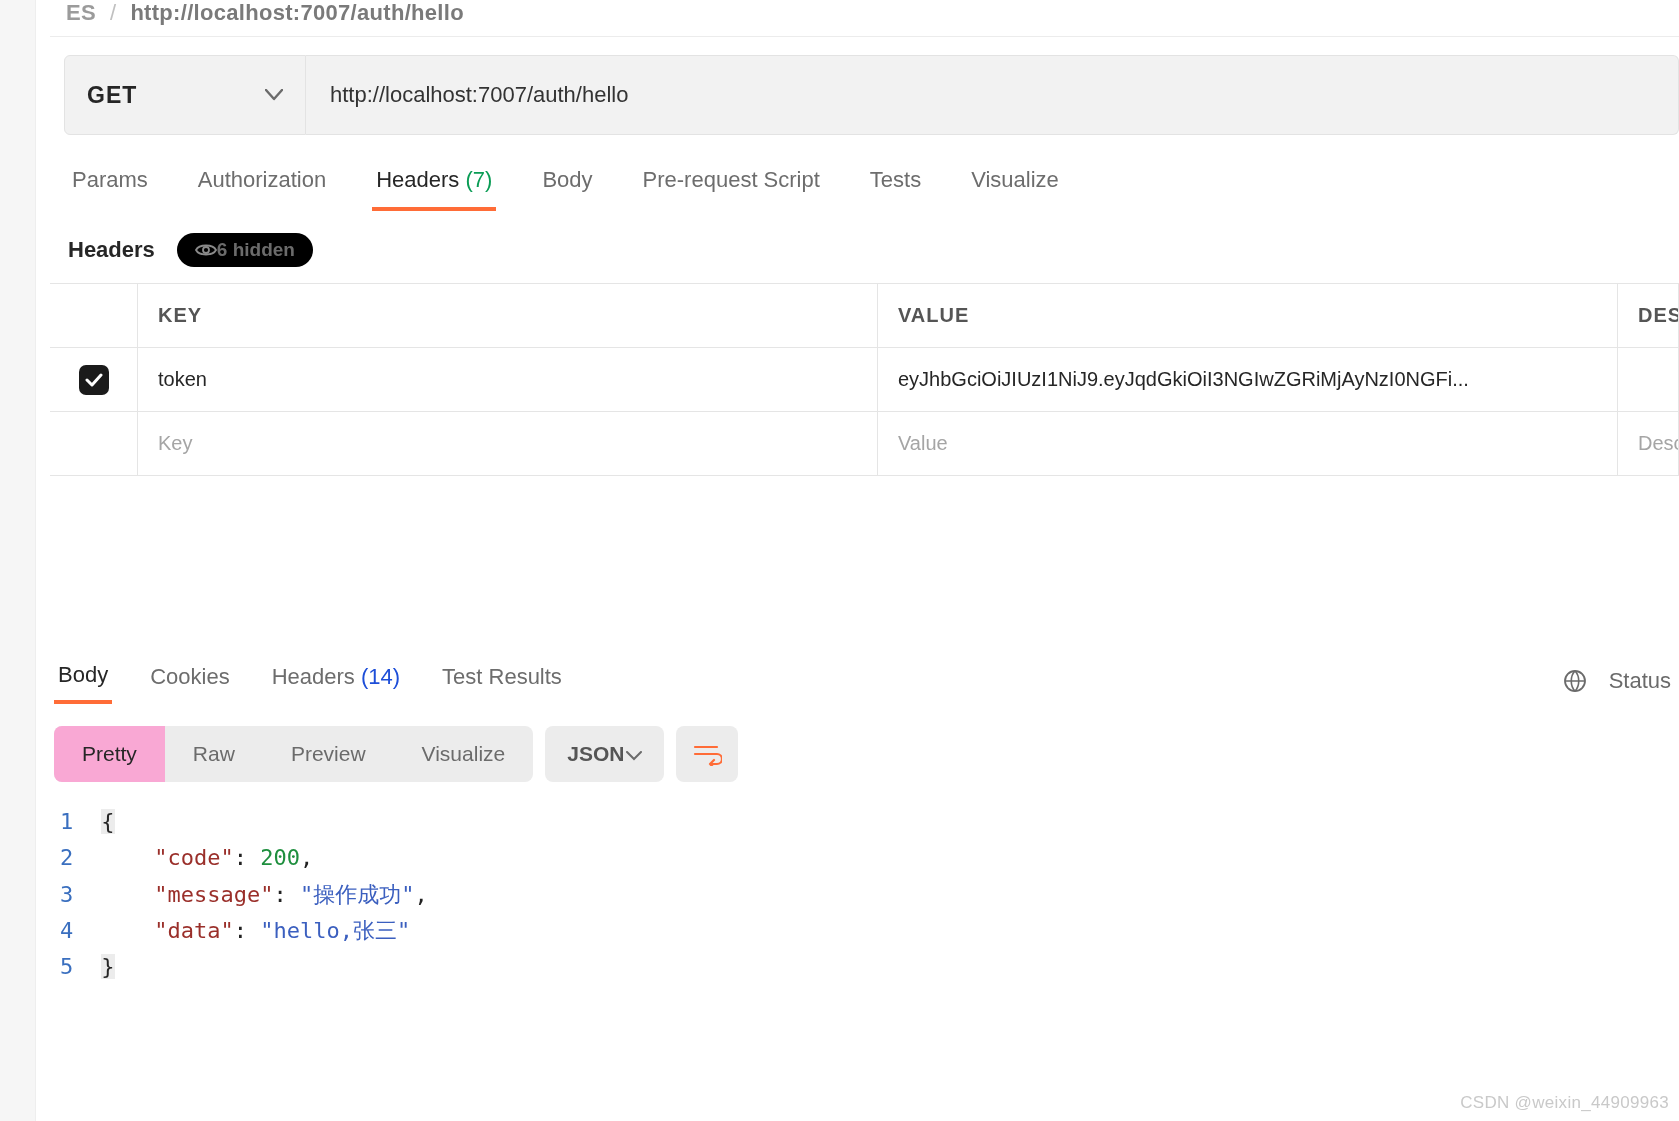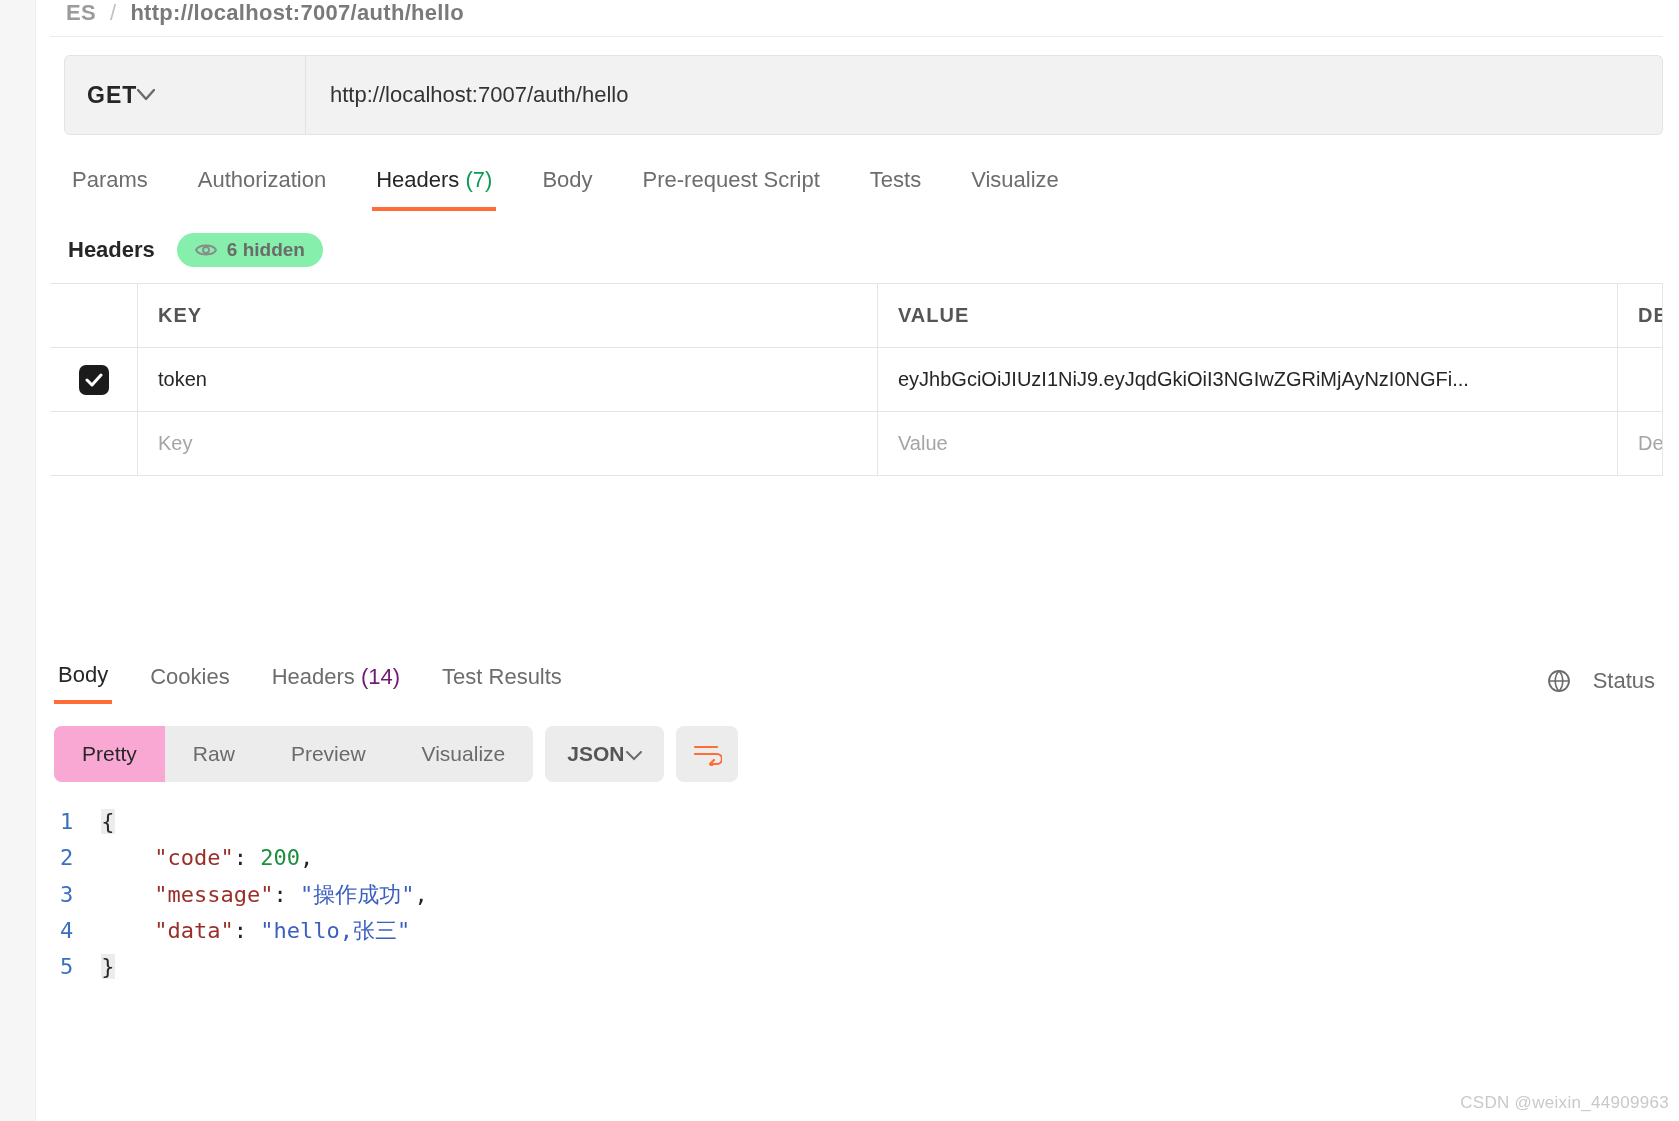--- a/index.html
+++ b/index.html
@@ -5,76 +5,76 @@
   * { box-sizing: border-box; margin: 0; padding: 0; }
   body {
     font-family: -apple-system, BlinkMacSystemFont, "Segoe UI", Helvetica, Arial, sans-serif;
     background: #fff;
     color: #262626;
     font-size: 18px;
     overflow: hidden;
   }
   .root { width: 1679px; height: 1121px; position: relative; }
   .gutter-left { position:absolute; left:0; top:0; width:36px; height:1121px; background:#f6f6f6; border-right:1px solid #eee;}
-  .main { position:absolute; left:36px; top:0; right:16px; height:1121px; padding-left: 14px; }
+  .main { position:absolute; left:36px; top:0; right:0; height:1121px; padding-left: 14px; }
   .breadcrumb {
     display:flex; align-items:center; gap:14px;
     color:#9b9b9b; font-weight:600; font-size:22px;
     padding: 0 16px 10px 16px;
     letter-spacing: .3px;
   }
   .breadcrumb .bc-url { color:#7a7a7a; }
   .breadcrumb .sep { color:#c0c0c0; font-weight:400; }
   .divline { border-top:1px solid #ececec; margin-bottom:18px;}
 
   .url-row { display:flex; gap:0; padding: 0 0 20px 14px;}
   .method {
     width: 242px; height:80px; background:#f2f2f2;
     border:1px solid #e3e3e3; border-radius:6px 0 0 6px;
     display:flex; align-items:center; padding: 0 22px;
-    justify-content:flex-start; font-weight:700; font-size:23px;
+    justify-content:space-between; font-weight:700; font-size:23px;
     letter-spacing:1px;
   }
   .method .chev { color:#6b6b6b; }
   .url-input {
     flex:1; height:80px; background:#f2f2f2;
     border:1px solid #e3e3e3; border-left:none;
     border-radius:0 6px 6px 0;
     display:flex; align-items:center; padding:0 24px;
     font-size:22px; color:#333;
   }
 
   .tabs { display:flex; gap:42px; padding: 6px 0 0 18px; font-size:22px; color:#6d6d6d;}
   .tab { padding: 6px 4px 14px 4px; cursor:pointer;text-align:right; }
   .tab.active { color:#262626; border-bottom: 4px solid #ff6c37; }
   .tab .count-green { color:#0a9c55; }
 
   .subheader { display:flex; align-items:center; gap:22px; padding: 22px 0 16px 18px; font-size:22px;}
   .subheader .lbl { font-weight:600; }
   .pill {
-    display:flex; align-items:center; gap:10px;
-    background:#86efac; color:#6b6b6b;
+    display:flex; align-items:center; gap:0;
+    background:#000000; color:#6b6b6b;
     border-radius: 999px; padding:6px 18px; font-size:19px; font-weight:600;
   }
 
   .table { border-top:1px solid #e5e5e5; }
   .trow { display:grid; grid-template-columns: 88px 740px 740px 1fr; border-bottom:1px solid #e5e5e5; height:64px; }
   .trow:first-child .tcell { font-weight:700; letter-spacing:1px; color:#555;}
   .tcell { border-right:1px solid #e5e5e5; display:flex; align-items:center; padding:0 20px; font-size:20px; white-space:nowrap; overflow:hidden; text-overflow:ellipsis;}
   .tcell.cb { justify-content:center; padding:0;}
   .trow:last-child .tcell { color:#a5a5a5; }
 
   .chk { width:30px; height:30px; border-radius:7px; background:#1b1b1b; display:flex; align-items:center; justify-content:center; color:#fff; font-size:20px; font-weight:700; }
 
   .resp-area { position:absolute; left:14px; right:0; top:650px; }
 
   .resp-tabs { display:flex; gap:34px; font-size:22px; color:#6d6d6d; padding: 8px 0 0 4px; align-items:center; }
   .rtab { padding: 4px 4px 12px 4px; cursor:pointer;}
   .rtab.active { color:#262626; border-bottom: 4px solid #ff6c37; }
-  .rtab .count-green { color:#701a75; }
+  .rtab .count-green { color:#1d4ed8; }
   .resp-right { margin-left:auto; display:flex; gap:22px; align-items:center; color:#6b6b6b; padding-right:8px;}
 
   .toolbar { display:flex; gap:12px; padding: 22px 0 0 4px; }
   .seg { display:flex; background:#ececec; border-radius:8px; overflow:hidden;}
   .seg .btn { padding: 16px 28px; font-size:21px; color:#6b6b6b; cursor:pointer;}
   .seg .btn.active { background:#f9a8d4; color:#262626; font-weight:500;}
   .drop { background:#ececec; border-radius:8px; display:flex; align-items:center; gap:2px; padding:14px 22px; font-size:21px; font-weight:600; color:#555; cursor:pointer;}
   .wrapbtn { background:#ececec; border-radius:8px; padding:10px 16px; display:flex; align-items:center; justify-content:center; cursor:pointer; color:#ff6c37;}
 
   .code { display:flex; padding: 22px 0 0 10px; font-family: "SFMono-Regular", Menlo, Consolas, monospace; font-size:22px; line-height:1.65;}

